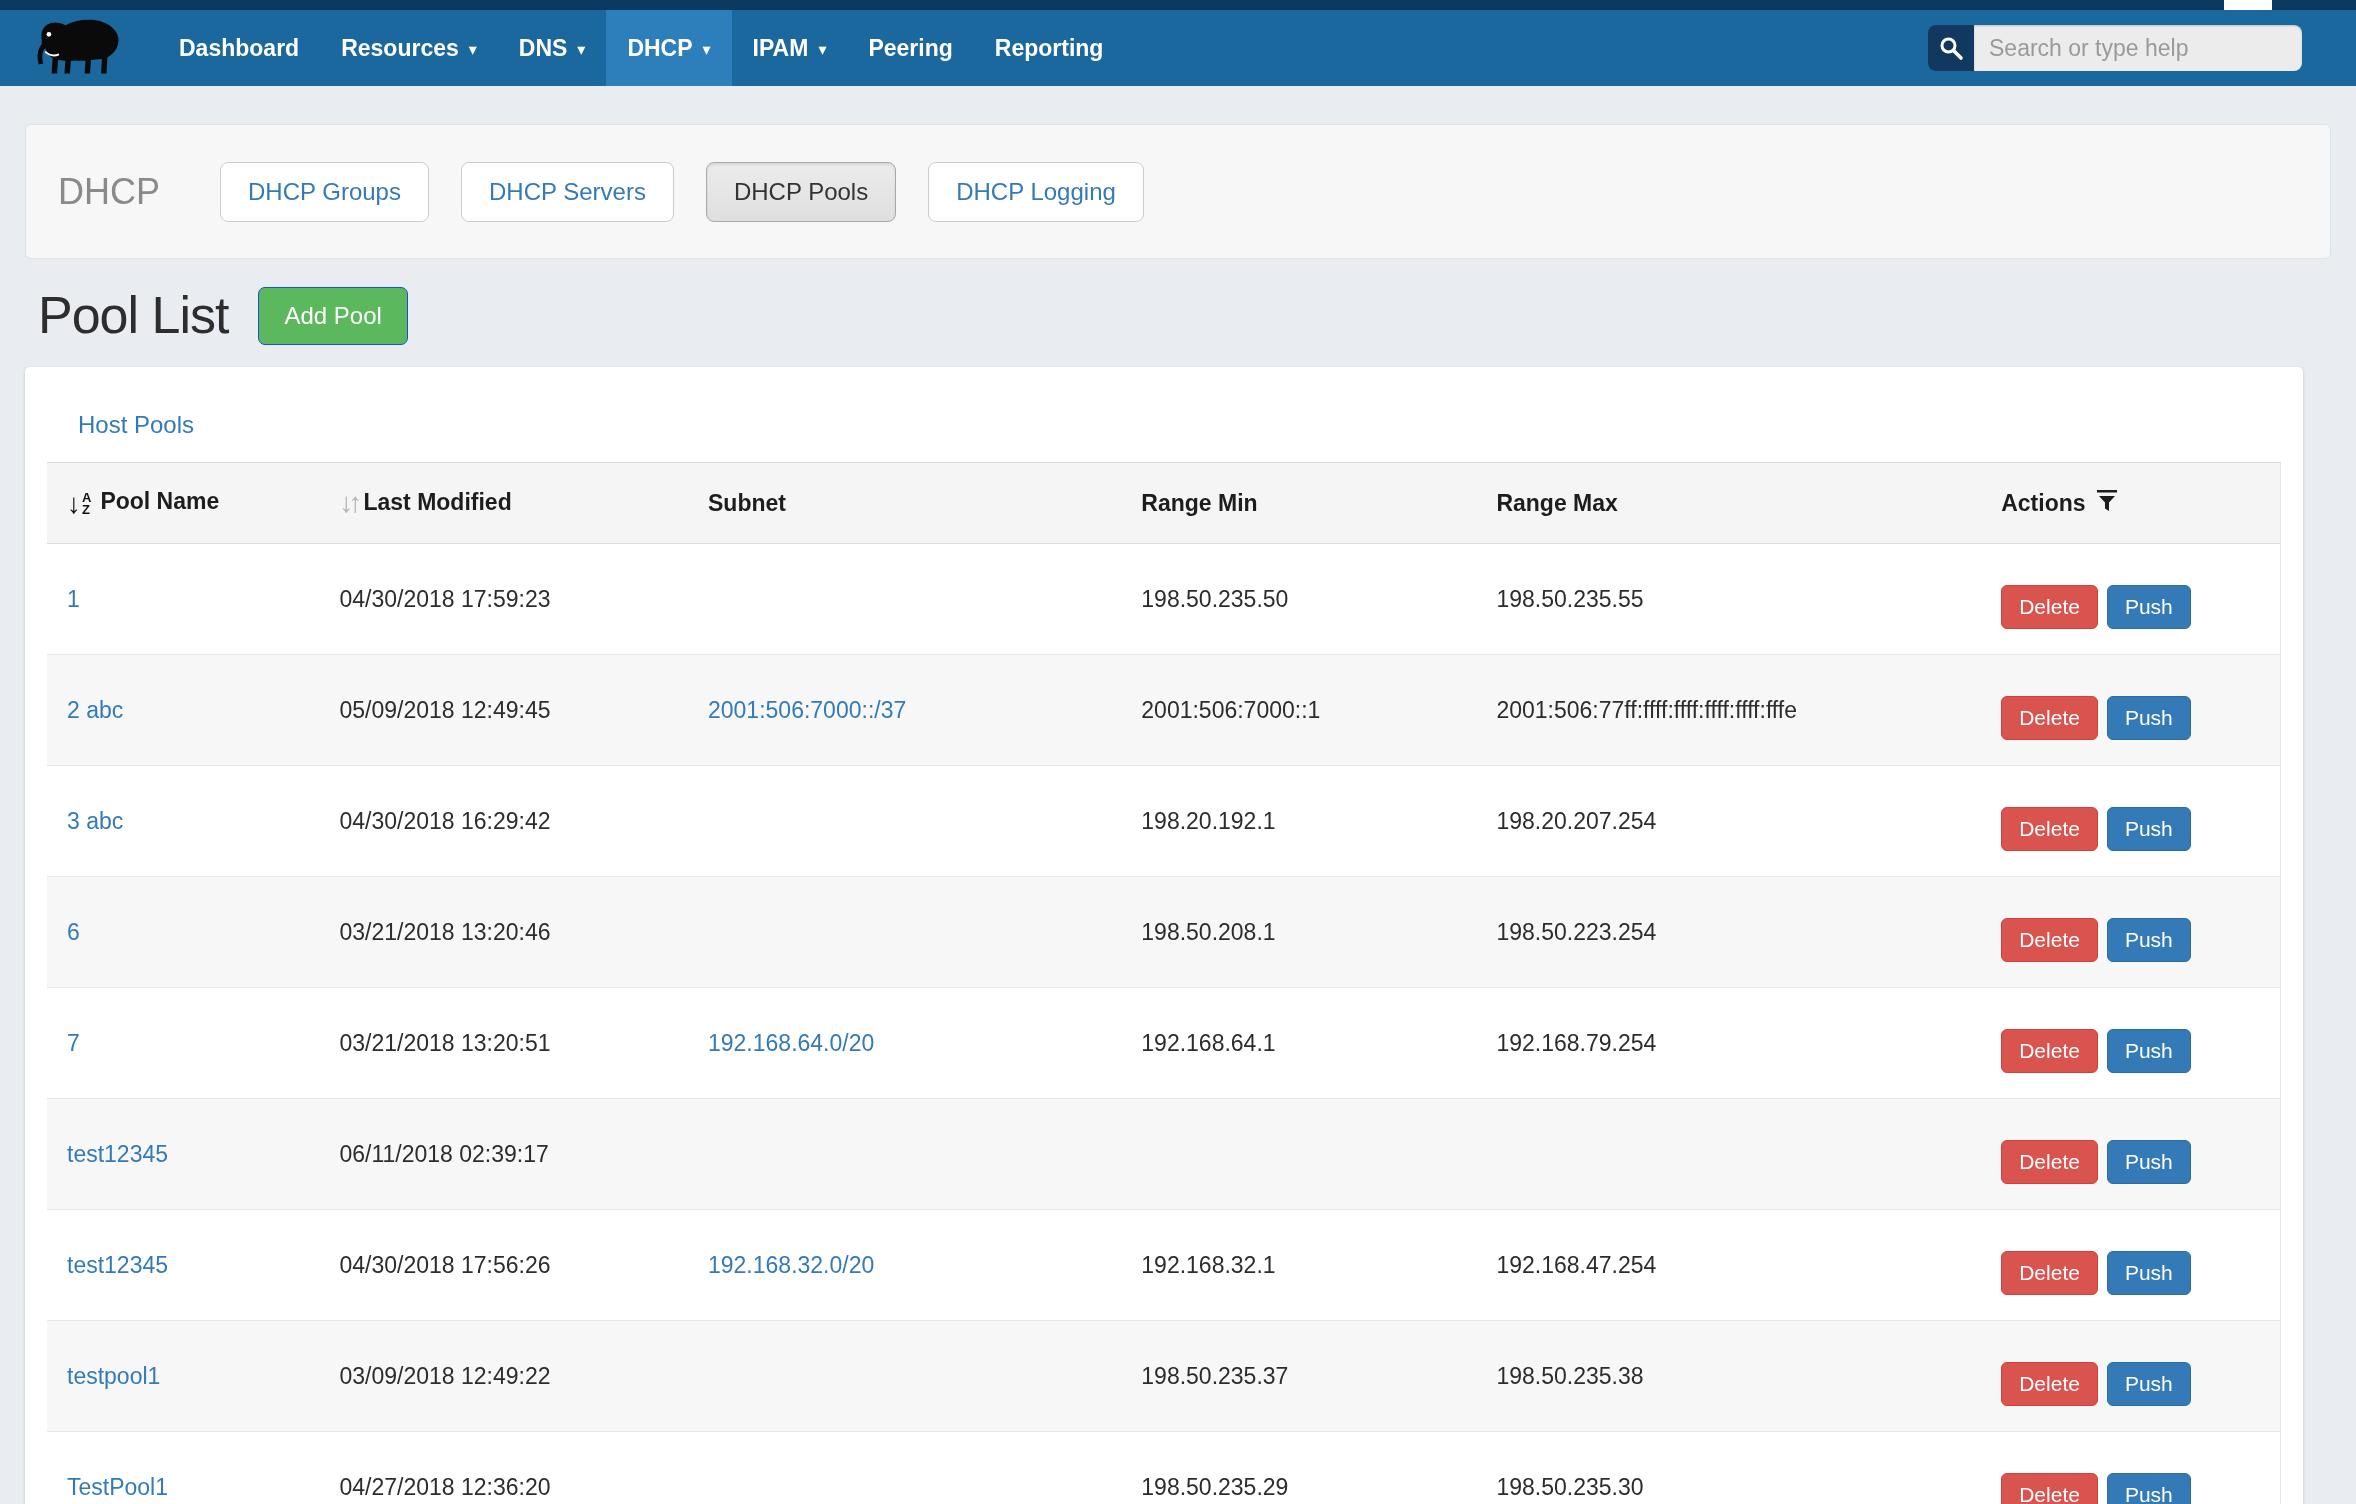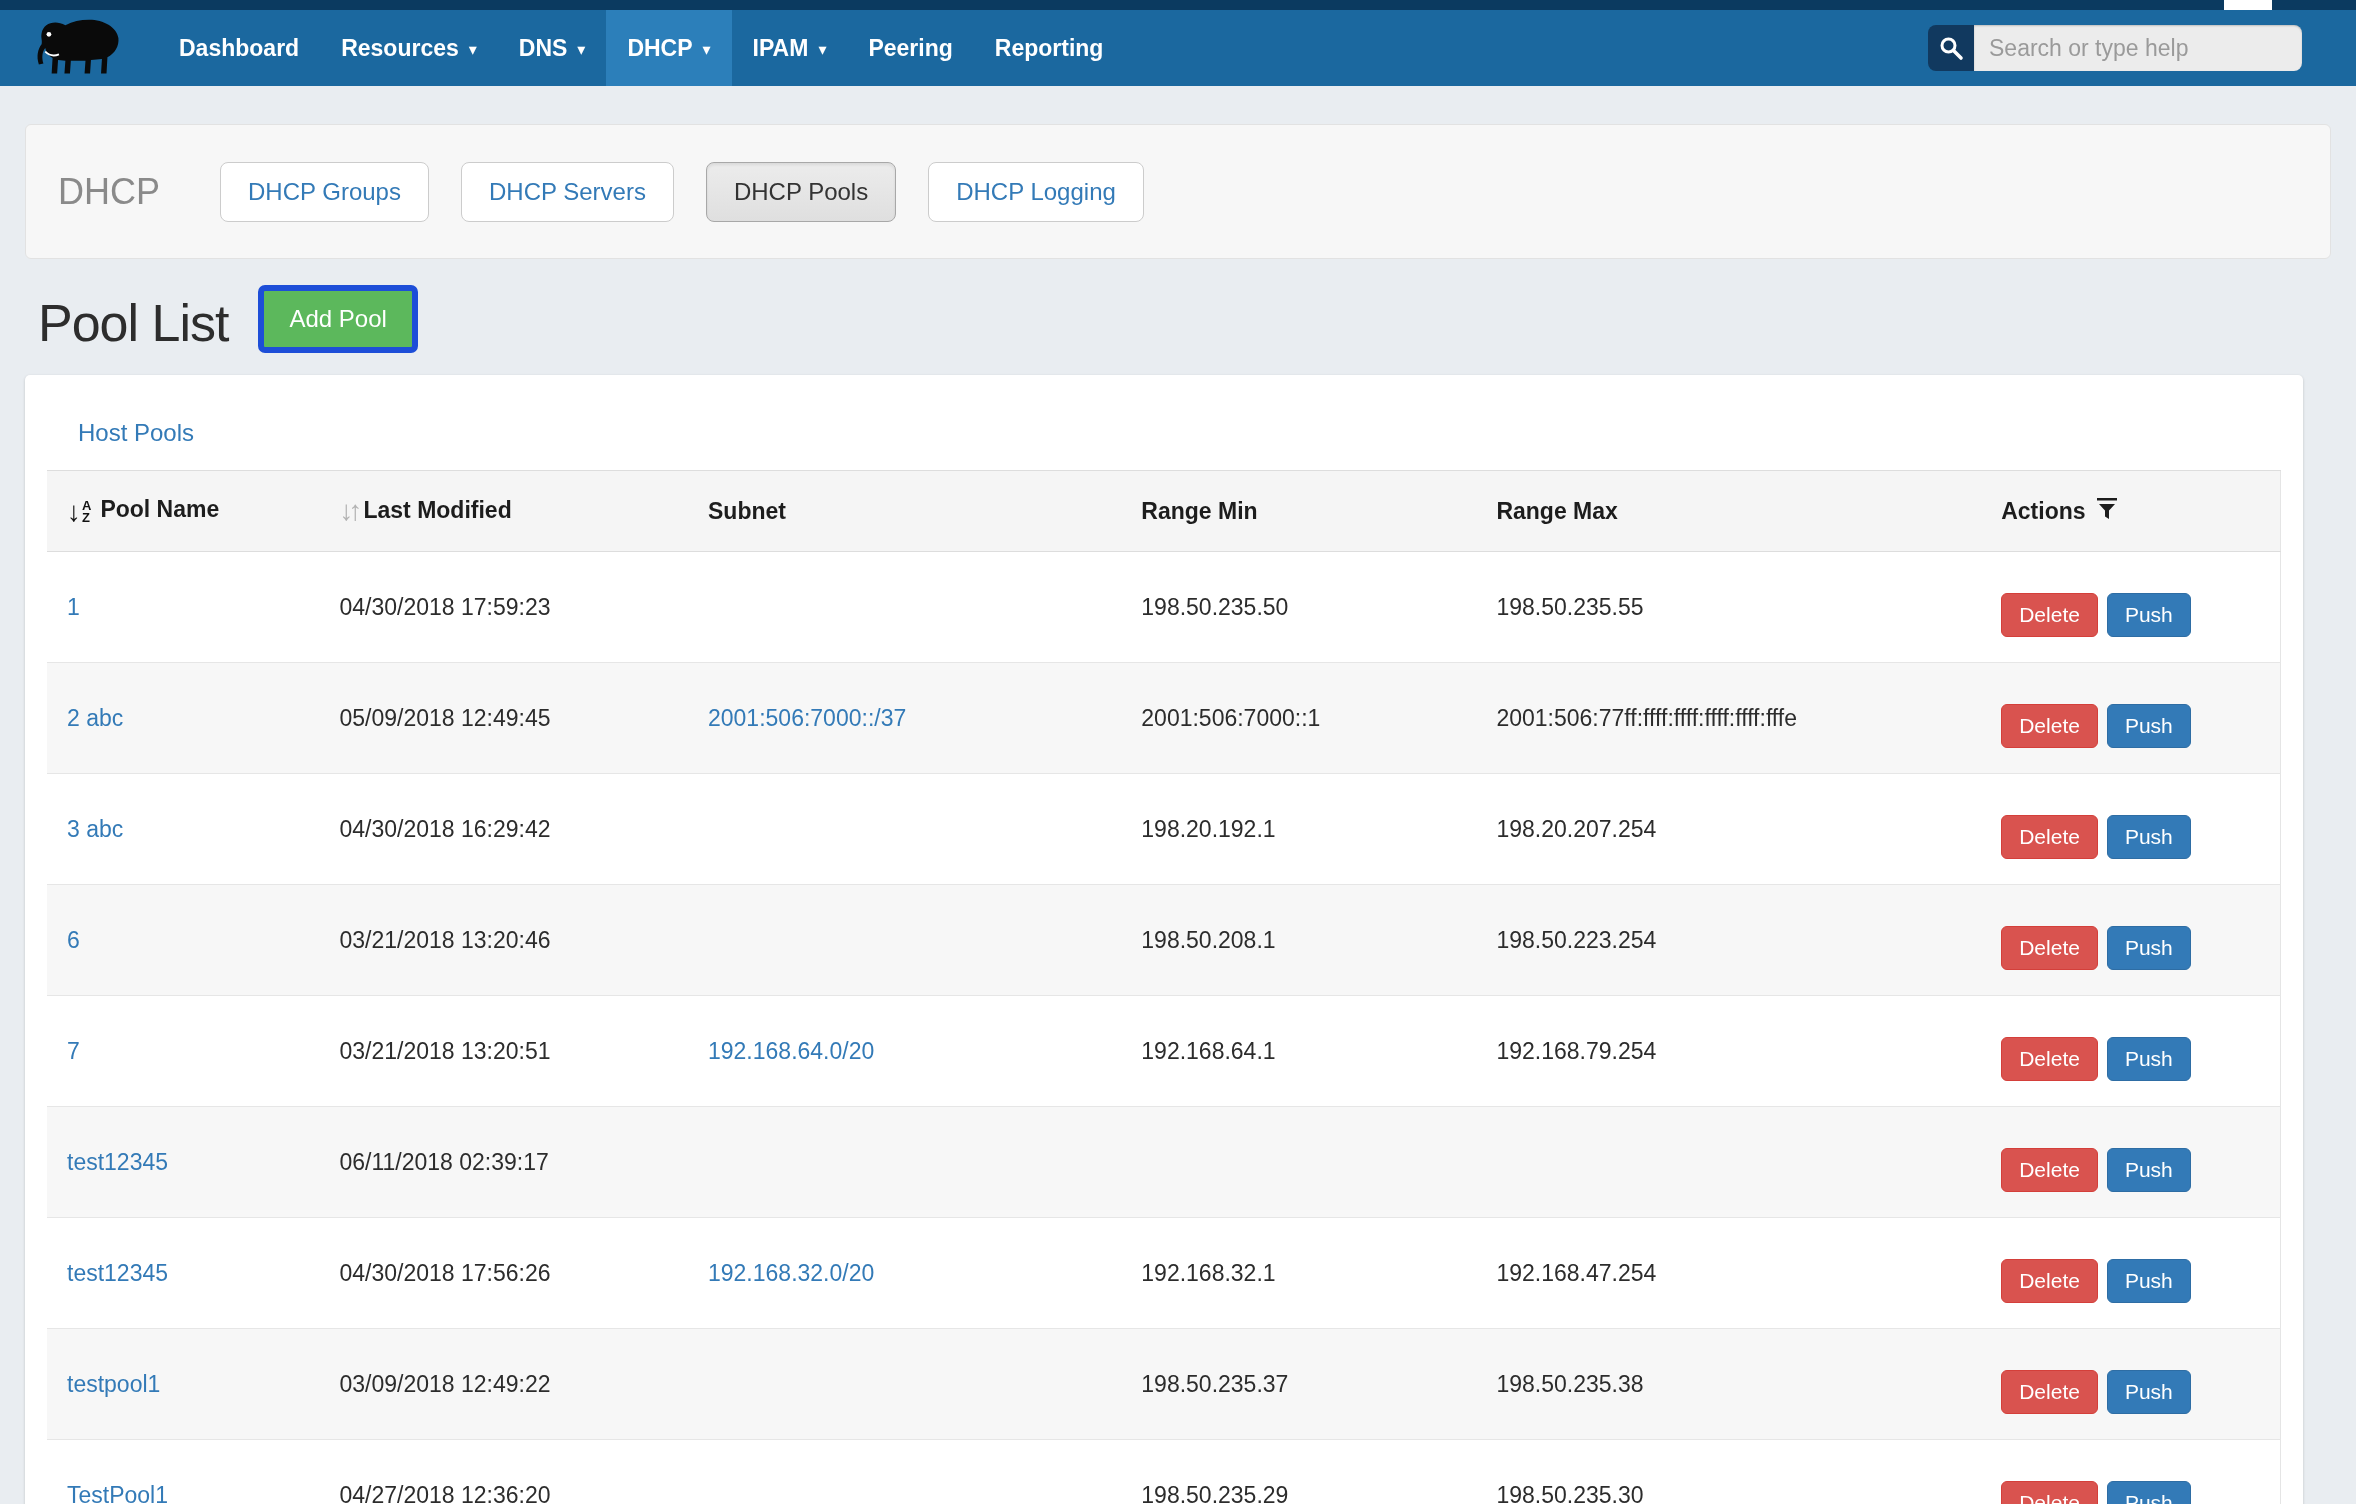--- a/index.html
+++ b/index.html
@@ -35,21 +35,21 @@
   .dhcp-title { font-size:36px; color:#8a8a8a; margin-right:60px; }
   .btn-tab { font-size:24px; color:#337ab7; background:#fff; border:1px solid #cccccc;
              border-radius:8px; padding:15px 27px; margin-right:32px; cursor:pointer;
              font-family:inherit; }
   .btn-tab.active { background:linear-gradient(#ececec,#dfdfdf); border-color:#a8a8a8;
                     color:#333; box-shadow:inset 0 2px 3px rgba(0,0,0,.08); }
 
   
   .pool-header { display:flex; align-items:flex-end; margin:26px 25px 22px 38px; gap:30px; }
   .page-title { font-size:52px; font-weight:500; color:#2d2d2d; letter-spacing:-1px; }
-  .btn-add { background:#5cb85c; border:6px solid #1d4ed8; color:#fff; font-size:24px;
+  .btn-add { background:#5cb85c; border:1px solid #1d4ed8; color:#fff; font-size:24px;
              padding:14px 25px; border-radius:7px; cursor:pointer; font-family:inherit; }
 
   
   .card { margin-left:25px; width:2278px; background:#fff; border-radius:5px;
           box-shadow:0 1px 3px rgba(0,0,0,.18); padding:20px 22px 64px 22px; }
 
   .tabs { display:flex; border-bottom:1px solid #ddd; }
   .tab { font-size:24px; padding:24px 31px; cursor:pointer; margin-bottom:-1px; }
   .tab.active { color:#555; background:#fff; border:1px solid #ddd; border-bottom:1px solid #fff;
                 border-radius:6px 6px 0 0; }

